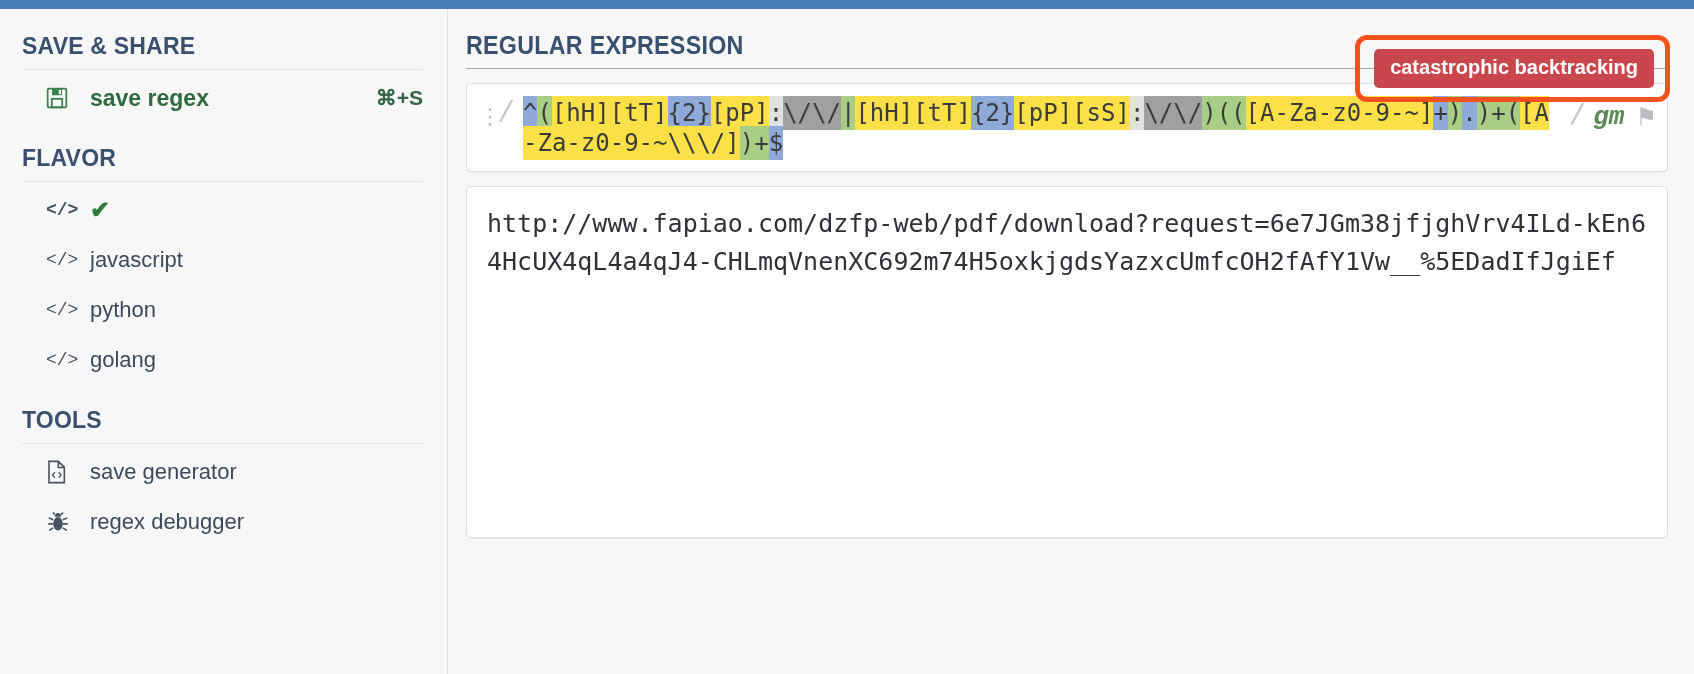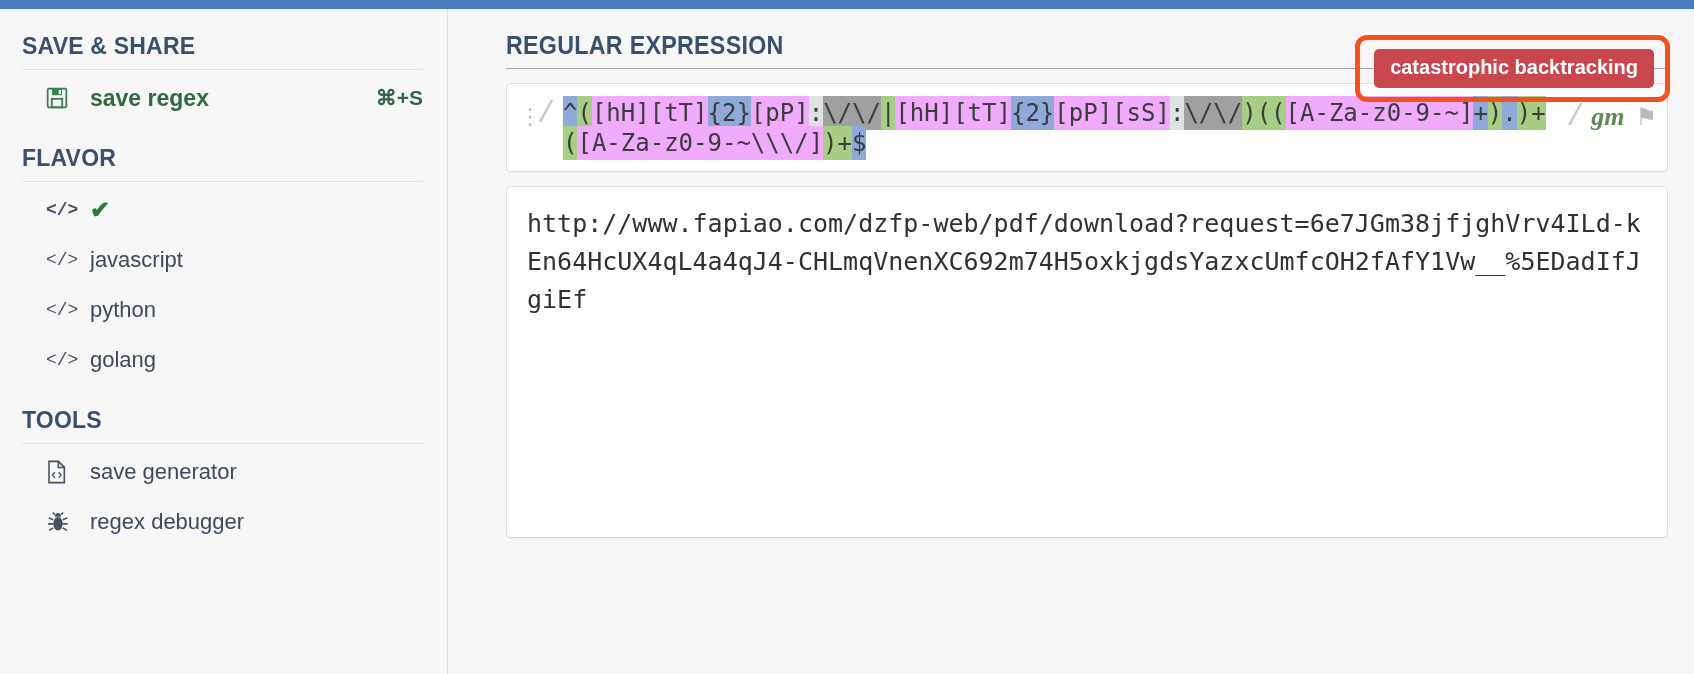--- a/index.html
+++ b/index.html
@@ -25,21 +25,20 @@
   }
 
   
   #app {
     position: absolute;
     top: 9px; left: 0;
     width: 1694px;
     height: 665px;
     display: flex;
     background: #f7f7f7;
-    gap: 40px;
   }
 
   
   #sidebar {
     width: 448px;
     min-width: 448px;
     height: 665px;
     background: #f7f7f7;
     border-right: 1px solid #dfe0e2;
     box-sizing: border-box;
@@ -193,42 +192,42 @@
     font-family: "DejaVu Sans Mono", monospace;
     font-size: 24px;
     line-height: 30px;
     color: #3b3b3b;
     word-break: break-all;
     padding-top: 3px;
   }
   #regex-content span { padding: 3px 0; }
   .t-anchor { background: #8fa9d8; }
   .t-group  { background: #a8cd84; }
-  .t-class  { background: #f0abfc; margin-top: 18px; }
+  .t-class  { background: #fde047; margin-top: 18px; }
   .t-quant  { background: #8fa9d8; }
   .t-lit    { background: #e0e1e3; }
   .t-esc    { background: #a0a0a0; }
 
   .flags {
     padding: 5px 0 0 14px;
     display: flex;
     align-items: center;
     white-space: nowrap;
   }
   .flags .fslash {
     color: #c7c9cb;
     font-size: 30px;
     font-family: "Liberation Mono", monospace;
     padding-right: 7px;
   }
   .flags .fl {
     color: #5b8a54;
     font-size: 26px;
     font-style: italic;
-    font-family: Liberation Serif, serif;
+    font-family: Liberation Mono, monospace;
     font-weight: bold;
     padding-right: 11px;
   }
   .flags .flag-ic { color: #b9bbbe; font-size: 24px; }
 
   
   #test-box {
     padding: 18px 20px 16px 20px;
     height: 352px;
     box-sizing: border-box;

